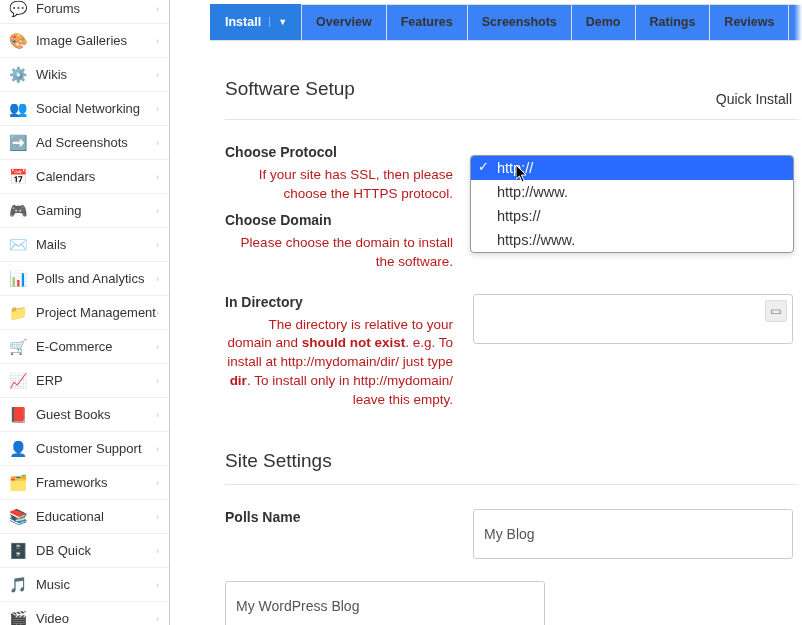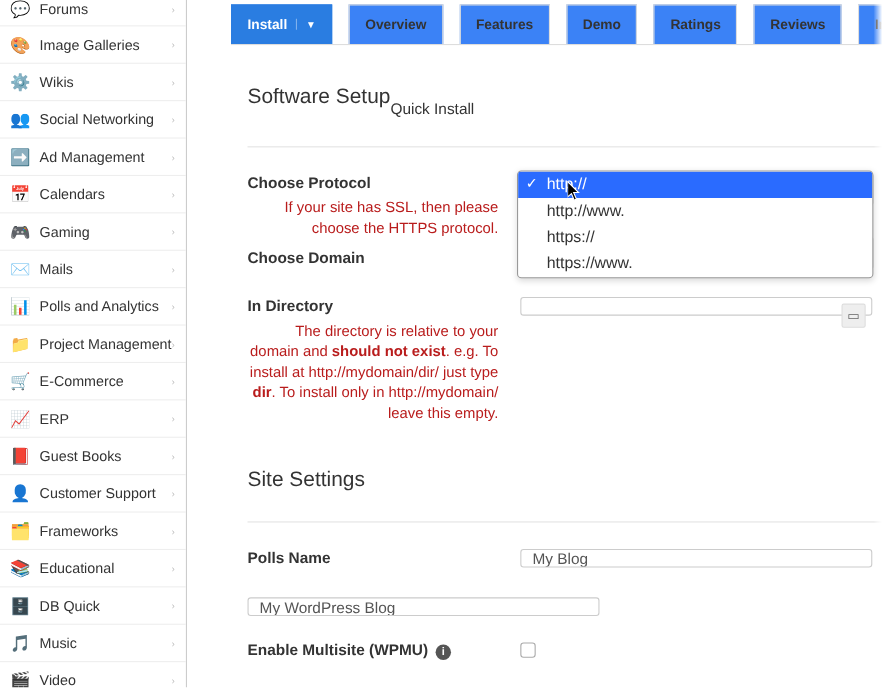--- a/index.html
+++ b/index.html
@@ -53,21 +53,20 @@
       margin-left: 170px;
       padding: 0;
       height: 625px;
       overflow: hidden;
     }
     .tabs {
       display: flex;
       margin-left: 40px;
       margin-top: 4px;
       border-bottom: 1px solid #ddd;
-      gap: 16px;
     }
     .tab {
       padding: 10px 14px;
       border: 1px solid #ddd;
       border-bottom: none;
       background: #3b82f6;
       color: #333;
       font-weight: bold;
       font-size: 12.5px;
       cursor: pointer;
@@ -85,23 +84,24 @@
       margin-left: 8px;
       border-left: 1px solid rgba(255,255,255,0.4);
       padding-left: 8px;
       font-size: 9px;
     }
     .content {
       padding: 30px 0 0 55px;
     }
     .section-head {
       display: flex;
+      justify-content: space-between;
       align-items: center;
       border-bottom: 1px solid #e3e3e3;
-      padding-bottom: 26px;
+      padding-bottom: 12px;
       margin-bottom: 24px;
       padding-right: 10px;
     }
     .section-head h2 {
       font-size: 19px;
       font-weight: normal;
       color: #333;
     }
     .quick {
       color: #333;
@@ -131,21 +131,21 @@
       line-height: 1.4;
       text-align: right;
     }
     .form-left .desc b { font-weight: bold; }
     .form-right {
       flex: 1;
       position: relative;
     }
     .input {
       width: 320px;
-      height: 17px;
+      height: 50px;
       padding: 6px 10px;
       border: 1px solid #ccc;
       border-radius: 3px;
       font-size: 14px;
       color: #555;
     }
     .input-wrap { position: relative; width: 320px; }
     .input-icon {
       position: absolute;
       right: 6px;
@@ -278,21 +278,21 @@
       <span class="label">Wikis</span>
       <span class="chev">›</span>
     </div>
   <div class="side-item">
       <span class="icon">👥</span>
       <span class="label">Social Networking</span>
       <span class="chev">›</span>
     </div>
   <div class="side-item">
       <span class="icon">➡️</span>
-      <span class="label">Ad Management</span>
+      <span class="label">Ad Screenshots</span>
       <span class="chev">›</span>
     </div>
   <div class="side-item">
       <span class="icon">📅</span>
       <span class="label">Calendars</span>
       <span class="chev">›</span>
     </div>
   <div class="side-item">
       <span class="icon">🎮</span>
       <span class="label">Gaming</span>
@@ -361,37 +361,39 @@
 </div>
 
 <div class="main">
   <div class="tabs">
     <div class="tab active">
         <span>Install</span>
         <span class="dd">▼</span>
       </div>
     <div class="tab">Overview</div>
     <div class="tab">Features</div>
+    <div class="tab">Screenshots</div>
     <div class="tab">Demo</div>
     <div class="tab">Ratings</div>
     <div class="tab">Reviews</div>
     <div class="tab">Import</div>
   </div>
 
   <div class="content">
     <div class="section-head">
       <h2>Software Setup</h2>
       <span class="quick">Quick Install</span>
     </div>
 
     <div class="form-row">
       <div class="form-left">
         <span class="lbl">Choose Protocol</span>
         <div class="desc">If your site has SSL, then please choose the HTTPS protocol.</div>
         <span class="lbl" style="margin-top:8px;">Choose Domain</span>
+        <div class="desc">Please choose the domain to install the software.</div>
       </div>
       <div class="form-right"></div>
     </div>
 
     <div class="form-row">
       <div class="form-left">
         <span class="lbl">In Directory</span>
         <div class="desc">
           <span>The directory is relative to your domain and </span><b>should not exist</b><span>. e.g. To install at http://mydomain/dir/ just type </span><b>dir</b><span>. To install only in http://mydomain/ leave this empty.</span>
         </div>

